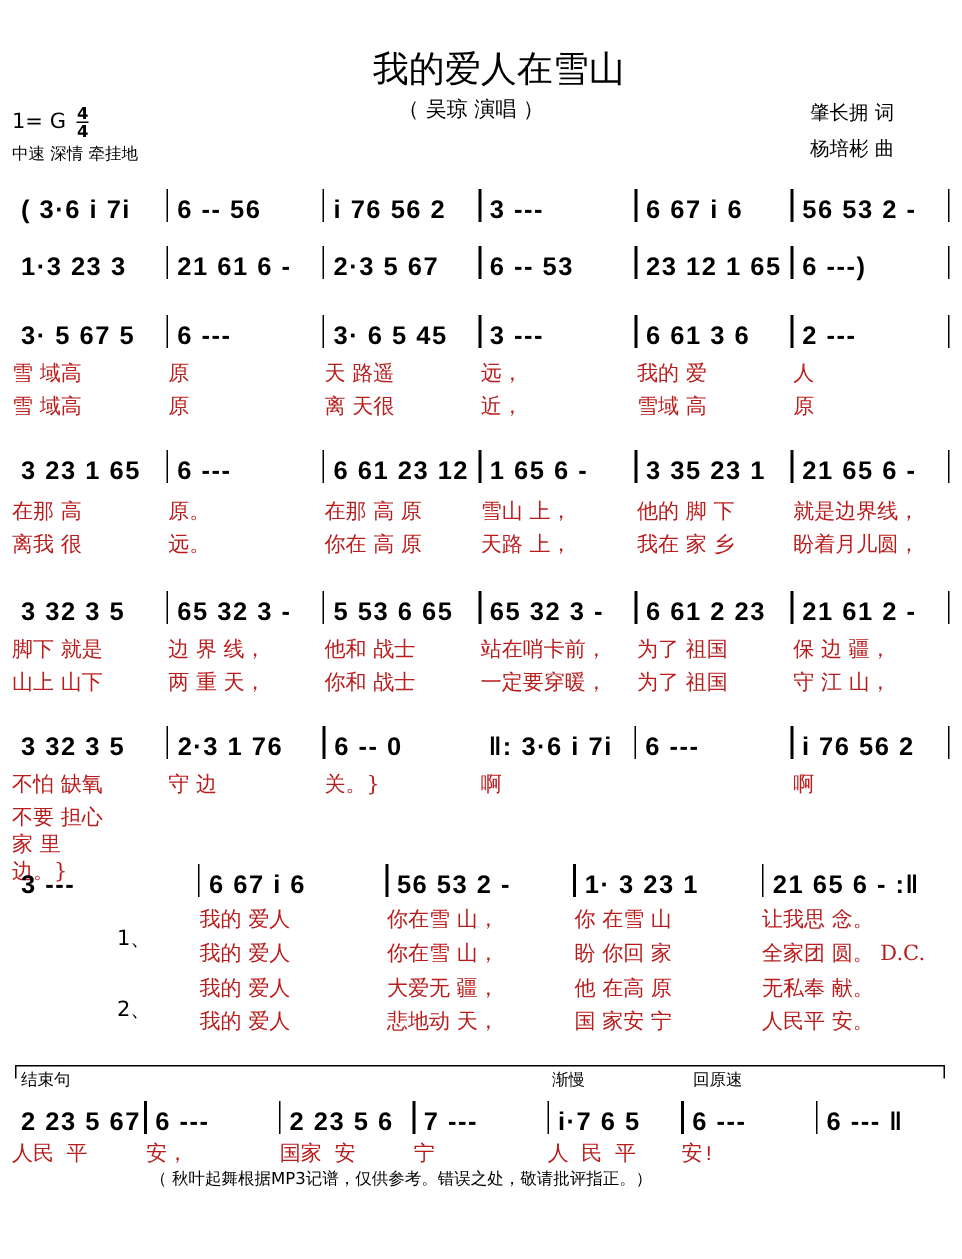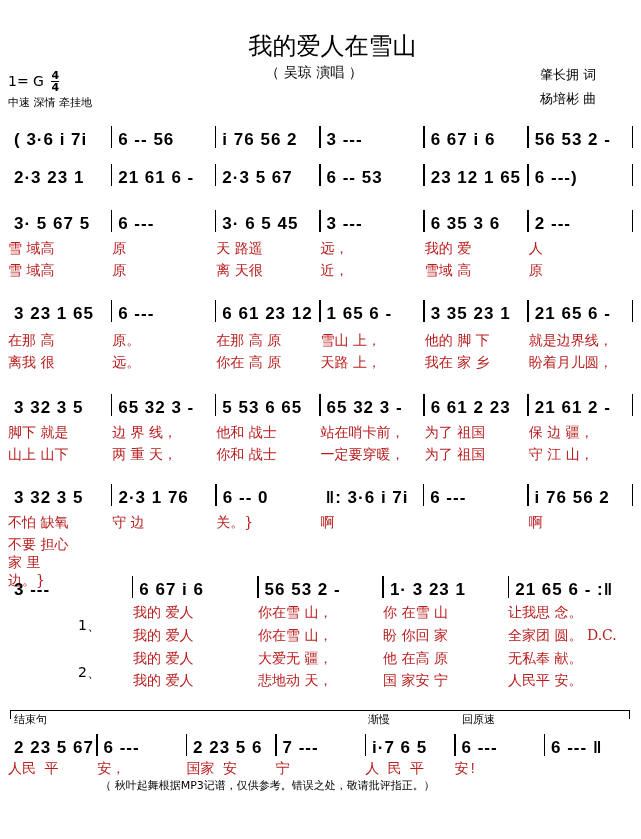--- a/index.html
+++ b/index.html
@@ -48,21 +48,21 @@
     <span class="bar"></span>
   <span class="measure">3 ---</span>
     <span class="bar"></span>
   <span class="measure">6 67 i 6</span>
     <span class="bar"></span>
   <span class="measure">56 53 2 -</span>
     <span class="bar"></span>
 </div>
 
 <div class="abs line" style="top:162px;">
-  <span class="measure">2·3 23 1</span>
+  <span class="measure">1·3 23 3</span>
     <span class="bar"></span>
   <span class="measure">21 61 6 -</span>
     <span class="bar"></span>
   <span class="measure">2·3 5 67</span>
     <span class="bar"></span>
   <span class="measure">6 -- 53</span>
     <span class="bar"></span>
   <span class="measure">23 12 1 65</span>
     <span class="bar"></span>
   <span class="measure">6 ---)</span>
@@ -71,21 +71,21 @@
 
 <div class="abs line" style="top:208px;">
   <span class="measure">3· 5 67 5</span>
     <span class="bar"></span>
   <span class="measure">6 ---</span>
     <span class="bar"></span>
   <span class="measure">3· 6 5 45</span>
     <span class="bar"></span>
   <span class="measure">3 ---</span>
     <span class="bar"></span>
-  <span class="measure">6 35 3 6</span>
+  <span class="measure">6 61 3 6</span>
     <span class="bar"></span>
   <span class="measure">2 ---</span>
     <span class="bar"></span>
 </div>
 <div class="abs lyric" style="top:240px;">
   <span>雪 域高</span>
     <span>原</span>
     <span>天 路遥</span>
     <span>远，</span>
     <span>我的 爱</span>

